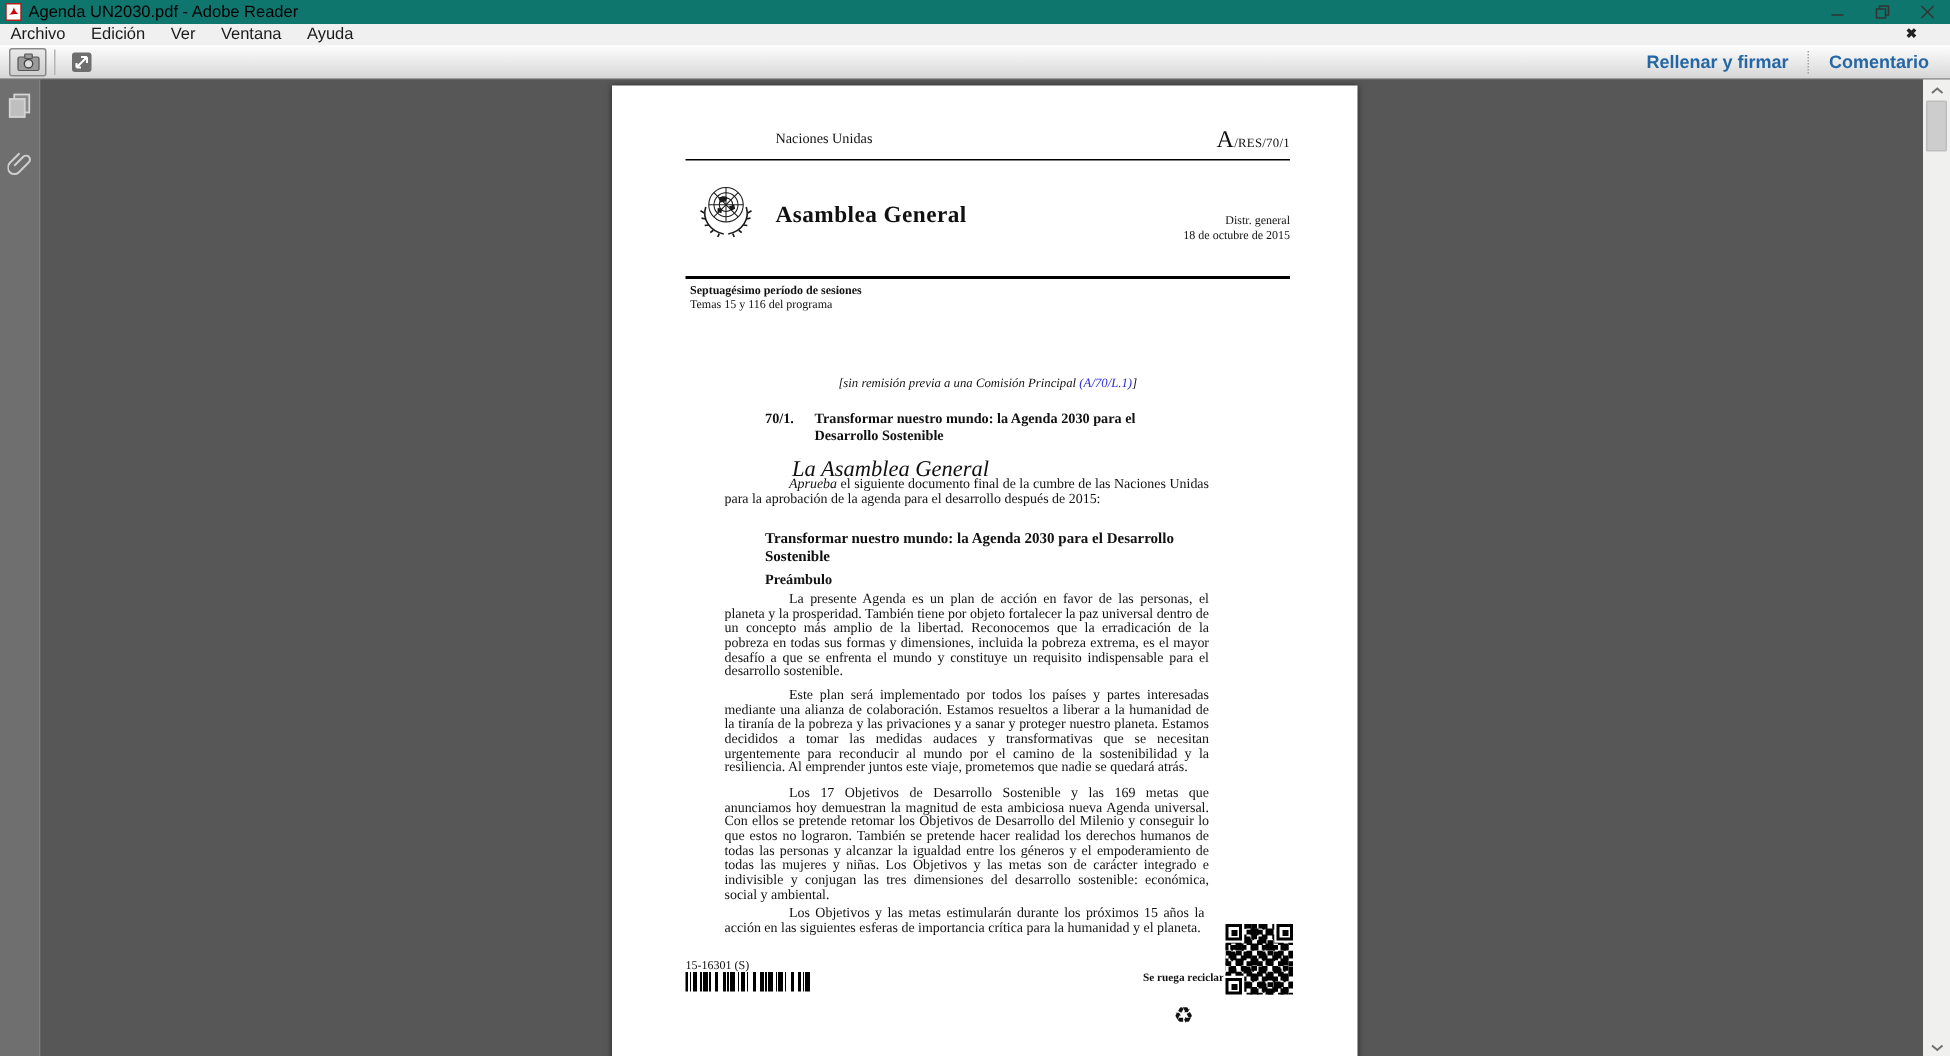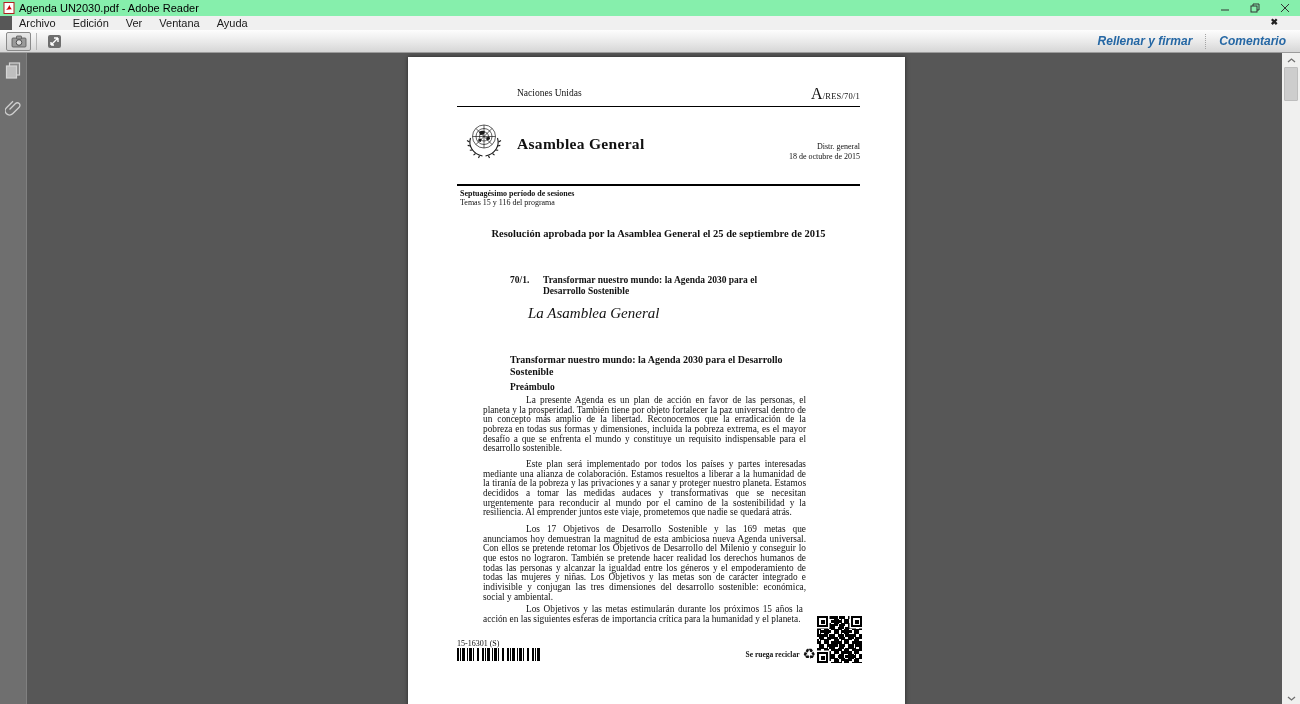--- a/index.html
+++ b/index.html
@@ -1,35 +1,35 @@
 <!DOCTYPE html>
 <html><head>
 <meta charset="utf-8">
 <style>
   * { margin:0; padding:0; box-sizing:border-box; }
   html,body { width:1300px; height:704px; overflow:hidden; background:#575757;
     font-family:"Liberation Sans", sans-serif; }
 
   
-  .titlebar { height:16px; background:#86efac; display:flex; align-items:center;
+  .titlebar { height:16px; background:#0f766e; display:flex; align-items:center;
     font-size:11px; color:#000; padding-left:3px; }
   .titlebar .apptitle { margin-left:4px; white-space:nowrap; }
   .win-controls { margin-left:auto; display:flex; align-items:center; height:16px; }
   .win-btn { width:30px; height:16px; display:flex; align-items:center; justify-content:center;
     color:#333; cursor:default; }
   .menubar { height:14px; background:#f0f0f0; display:flex; align-items:center;
-    font-size:11px; color:#1a1a1a; padding-left:7px; gap:17px; position:relative;margin-left:12px; }
+    font-size:11px; color:#1a1a1a; padding-left:7px; gap:17px; position:relative; }
   .menubar .menu-close { position:absolute; right:22px; top:1px; font-size:9px; font-weight:bold; color:#222; }
   .toolbar { height:23px; background:linear-gradient(#fdfdfd, #e9e9e9 55%, #d6d6d6);
     border-bottom:1px solid #9b9b9b; display:flex; align-items:center; padding:0 14px 0 6px; }
   .tb-btn { width:25px; height:19px; display:flex; align-items:center; justify-content:center; }
   .tb-btn.pressed { border:1px solid #8a8a8a; border-radius:2px;
     background:linear-gradient(#e8e8e8,#cfcfcf); }
   .tb-sep { width:1px; height:17px; background:#b5b5b5; margin:0 5px; }
-  .tb-right { margin-left:auto; display:flex; align-items:center; gap:13px;font-style:italic; }
+  .tb-right { margin-left:auto; display:flex; align-items:center; gap:13px; }
   .tb-link { color:#2567a4; font-weight:bold; font-size:12px; cursor:default; }
   .tb-dotsep { width:1px; height:15px; border-left:1px dotted #a5a5a5; }
 
   
   .main { position:relative; height:652px; display:flex; }
   .tools-strip { width:27px; background:#6f6f6f; border-right:1px solid #808080;
     display:flex; flex-direction:column; align-items:center; padding-top:9px; gap:15px; }
   .doc-area { flex:1; position:relative; background:#575757; overflow:hidden; }
   .scrollbar { width:18px; background:#f0f0ef; position:relative; }
   .sb-arrow { position:absolute; left:0; width:18px; height:14px; display:flex;
@@ -71,21 +71,21 @@
   .preamble { left:102px; top:325px; font-size:9.5px; font-weight:bold; }
   .p1 { top:339px; } .p2 { top:403px; } .p3 { top:468px; } .p4 { top:548px; width:320px; }
 
   .foot-code { left:49px; top:582px; font-size:8px; }
   .barcode { left:49px; top:591px; width:84px; height:13px;
     background:repeating-linear-gradient(90deg,
       #000 0 2px, #fff 2px 3px, #000 3px 4px, #fff 4px 5px,
       #000 5px 8px, #fff 8px 10px, #000 10px 11px, #fff 11px 12px,
       #000 12px 15px, #fff 15px 16px, #000 16px 17px, #fff 17px 20px,
       #000 20px 22px, #fff 22px 25px); }
-  .recycle { top:590px; right:89px; display:flex; align-items:center; gap:3px; }
+  .recycle { top:590px; right:89px; display:flex; align-items:center; gap:14px;flex-direction:column; }
   .recycle .lbl { font-size:7.5px; font-weight:bold; }
   .recycle .glyph { font-size:15px; line-height:15px; font-family:"DejaVu Sans", sans-serif; }
   .qr { left:409px; top:559px; width:45px; height:47px; background:
       repeating-conic-gradient(#000 0 25%, transparent 0 50%) 0 0/7px 7px,
       repeating-conic-gradient(#000 0 25%, transparent 0 50%) 2px 3px/10px 10px,
       #fff; position:absolute; }
   .finder { position:absolute; width:11px; height:11px; border:2px solid #000;
     background:#fff; box-shadow:0 0 0 1.5px #fff; display:flex; align-items:center; justify-content:center; }
   .finder::after { content:""; width:4px; height:4px; background:#000; display:block; }
   .f-tl { left:0; top:0; } .f-tr { right:0; top:0; } .f-bl { left:0; bottom:0; }
@@ -200,26 +200,27 @@
         <div>Distr. general</div>
         <div>18 de octubre de 2015</div>
       </div>
       <div class="abs hr-thick"></div>
 
       <div class="abs session">
         <div class="b">Septuagésimo período de sesiones</div>
         <div>Temas 15 y 116 del programa</div>
       </div>
 
-      <div class="abs res-title">Resolución aprobada por la Asamblea General el 25 de septiembre de 2015</div>
+      <div class="abs res-sub"><span>[sin remisión previa a una Comisión Principal </span><a href="#">(A/70/L.1)</a><span>]</span></div>
 
       <div class="abs res-num">70/1.</div>
       <div class="abs res-heading">Transformar nuestro mundo: la Agenda 2030 para el Desarrollo Sostenible</div>
 
       <div class="abs asamblea-it">La Asamblea General</div>
+      <p class="abs para op"><i>Aprueba</i><span> el siguiente documento final de la cumbre de las Naciones Unidas para la aprobación de la agenda para el desarrollo después de 2015:</span></p>
 
       <div class="abs doc-heading">Transformar nuestro mundo: la Agenda 2030 para el Desarrollo Sostenible</div>
       <div class="abs preamble">Preámbulo</div>
 
       <p class="abs para p1">La presente Agenda es un plan de acción en favor de las personas, el planeta y la prosperidad. También tiene por objeto fortalecer la paz universal dentro de un concepto más amplio de la libertad. Reconocemos que la erradicación de la pobreza en todas sus formas y dimensiones, incluida la pobreza extrema, es el mayor desafío a que se enfrenta el mundo y constituye un requisito indispensable para el desarrollo sostenible.</p>
       <p class="abs para p2">Este plan será implementado por todos los países y partes interesadas mediante una alianza de colaboración. Estamos resueltos a liberar a la humanidad de la tiranía de la pobreza y las privaciones y a sanar y proteger nuestro planeta. Estamos decididos a tomar las medidas audaces y transformativas que se necesitan urgentemente para reconducir al mundo por el camino de la sostenibilidad y la resiliencia. Al emprender juntos este viaje, prometemos que nadie se quedará atrás.</p>
       <p class="abs para p3">Los 17 Objetivos de Desarrollo Sostenible y las 169 metas que anunciamos hoy demuestran la magnitud de esta ambiciosa nueva Agenda universal. Con ellos se pretende retomar los Objetivos de Desarrollo del Milenio y conseguir lo que estos no lograron. También se pretende hacer realidad los derechos humanos de todas las personas y alcanzar la igualdad entre los géneros y el empoderamiento de todas las mujeres y niñas. Los Objetivos y las metas son de carácter integrado e indivisible y conjugan las tres dimensiones del desarrollo sostenible: económica, social y ambiental.</p>
       <p class="abs para p4">Los Objetivos y las metas estimularán durante los próximos 15 años la acción en las siguientes esferas de importancia crítica para la humanidad y el planeta.</p>
 
       <div class="abs foot-code">15-16301 (S)</div>

